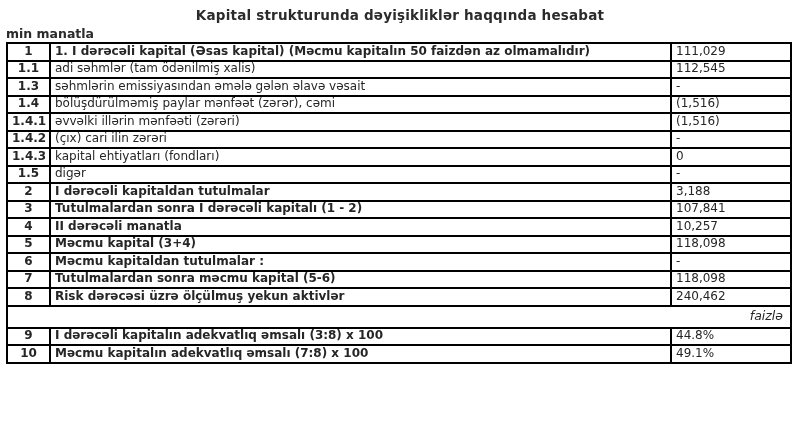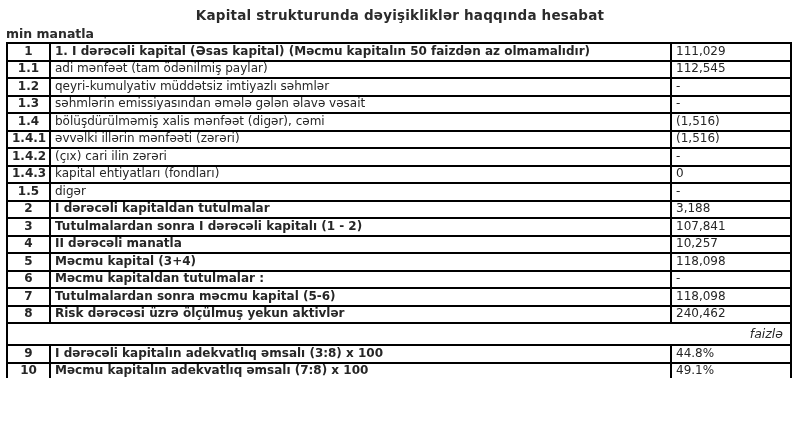--- a/index.html
+++ b/index.html
@@ -84,36 +84,31 @@
 
   <table class="capital-table">
     <tbody id="main-rows">
         <tr class="bold">
     <td class="num">1</td>
     <td class="desc">1. I dərəcəli kapital (Əsas kapital) (Məcmu kapitalın 50 faizdən  az olmamalıdır)</td>
     <td class="val">111,029</td>
   </tr>
         <tr>
     <td class="num">1.1</td>
-    <td class="desc">adi mənfəət (tam ödənilmiş paylar)</td>
+    <td class="desc">adi səhmlər (tam ödənilmiş xalis)</td>
     <td class="val">112,545</td>
-  </tr>
-        <tr>
-    <td class="num">1.2</td>
-    <td class="desc">qeyri-kumulyativ müddətsiz imtiyazlı səhmlər</td>
-    <td class="val">-</td>
   </tr>
         <tr>
     <td class="num">1.3</td>
     <td class="desc">səhmlərin emissiyasından əmələ gələn  əlavə vəsait</td>
     <td class="val">-</td>
   </tr>
         <tr>
     <td class="num">1.4</td>
-    <td class="desc">bölüşdürülməmiş xalis mənfəət (digər), cəmi</td>
+    <td class="desc">bölüşdürülməmiş paylar mənfəət (zərər), cəmi</td>
     <td class="val">(1,516)</td>
   </tr>
         <tr>
     <td class="num">1.4.1</td>
     <td class="desc">əvvəlki illərin mənfəəti (zərəri)</td>
     <td class="val">(1,516)</td>
   </tr>
         <tr>
     <td class="num">1.4.2</td>
     <td class="desc">(çıx) cari ilin zərəri</td>

